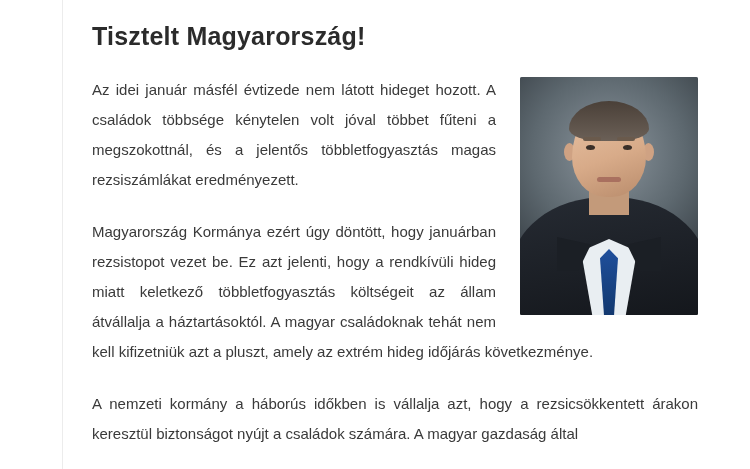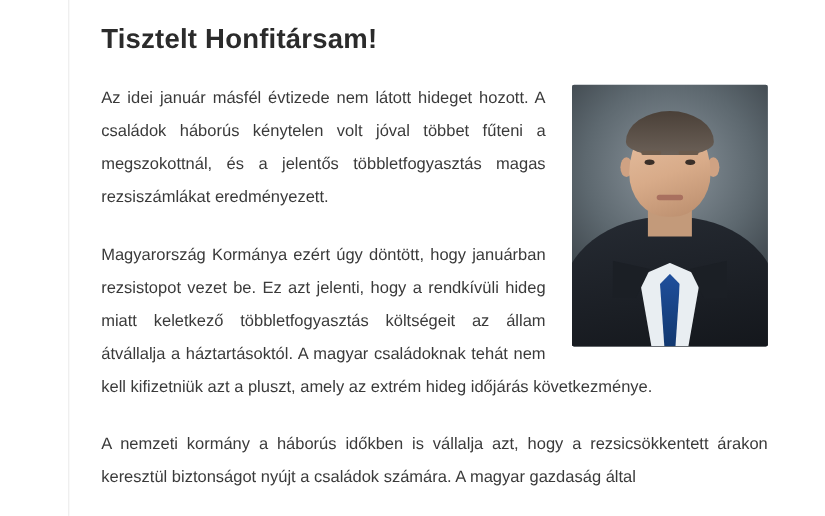--- a/index.html
+++ b/index.html
@@ -201,21 +201,21 @@
 </style>
 </head>
 <body>
 
 <div class="page">
 
   <div class="left-gutter"></div>
 
   <div class="content">
 
-    <h1 class="letter-title">Tisztelt Honfitársam!</h1>
+    <h1 class="letter-title">Tisztelt Magyarország!</h1>
 
     <div class="body-wrap">
 
       <div class="portrait">
         <div class="backdrop"></div>
         <div class="shoulders"></div>
         <div class="shirt"></div>
         <div class="tie"></div>
         <div class="collar-l"></div>
         <div class="collar-r"></div>
@@ -224,21 +224,21 @@
         <div class="ear-r"></div>
         <div class="head"></div>
         <div class="hair"></div>
         <div class="brow-l"></div>
         <div class="brow-r"></div>
         <div class="eye-l"></div>
         <div class="eye-r"></div>
         <div class="mouth"></div>
       </div>
 
-      <p class="para">Az idei január másfél évtizede nem látott hideget hozott. A családok háborús kénytelen volt jóval többet fűteni a megszokottnál, és a jelentős többletfogyasztás magas rezsiszámlákat eredményezett.</p>
+      <p class="para">Az idei január másfél évtizede nem látott hideget hozott. A családok többsége kénytelen volt jóval többet fűteni a megszokottnál, és a jelentős többletfogyasztás magas rezsiszámlákat eredményezett.</p>
       <p class="para">Magyarország Kormánya ezért úgy döntött, hogy januárban rezsistopot vezet be. Ez azt jelenti, hogy a rendkívüli hideg miatt keletkező többletfogyasztás költségeit az állam átvállalja a háztartásoktól. A magyar családoknak tehát nem kell kifizetniük azt a pluszt, amely az extrém hideg időjárás következménye.</p>
       <p class="para">A nemzeti kormány a háborús időkben is vállalja azt, hogy a rezsicsökkentett árakon keresztül biztonságot nyújt a családok számára. A magyar gazdaság által</p>
 
     </div>
   </div>
 
   <div class="right-gutter"></div>
 </div>
 
 </body></html>

